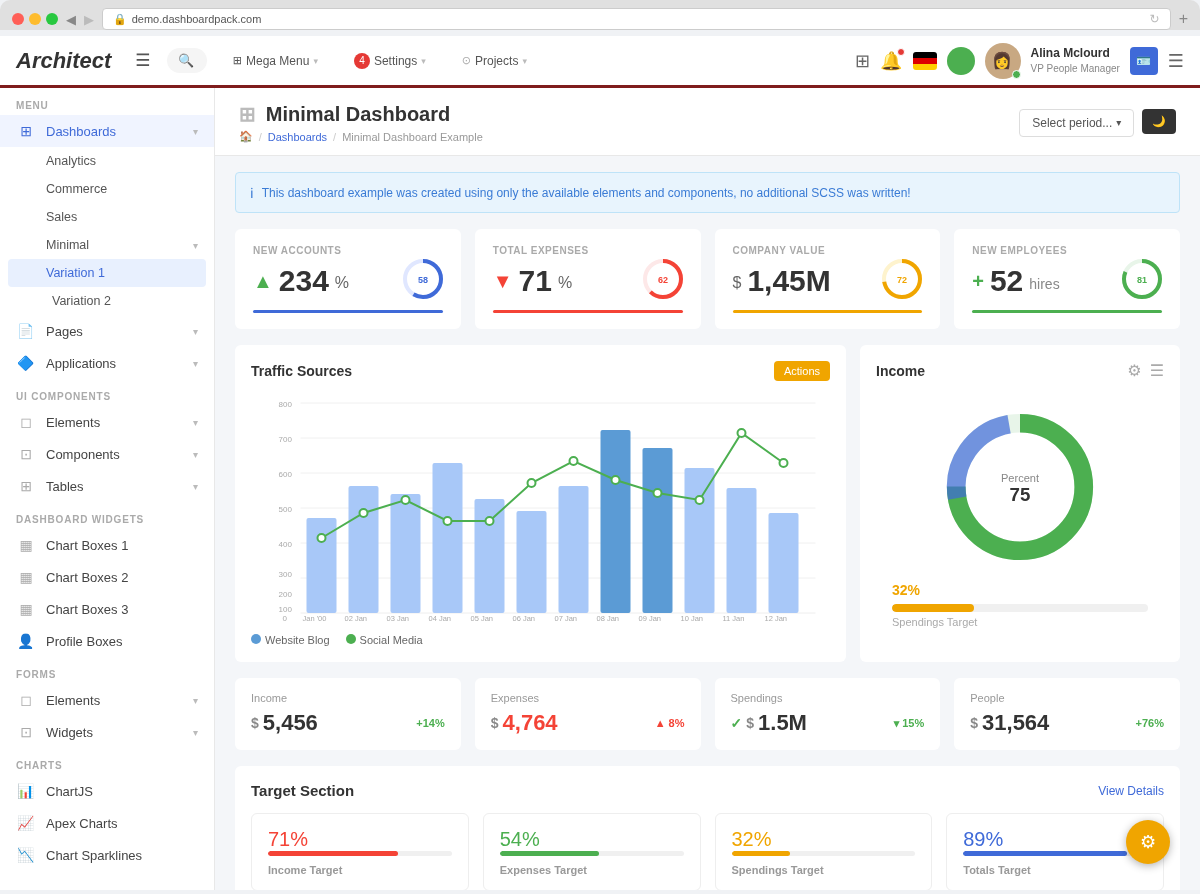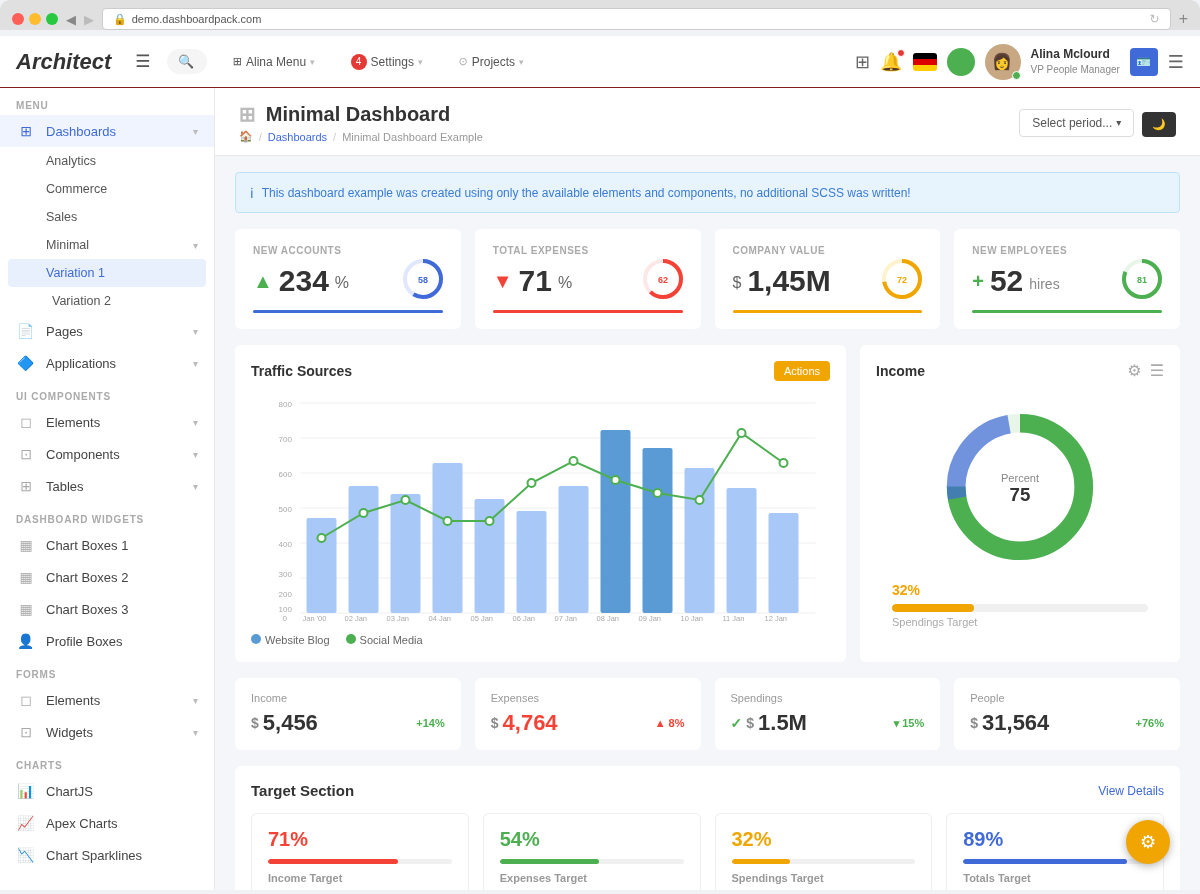--- a/index.html
+++ b/index.html
@@ -14,21 +14,21 @@
       display: flex;
       flex-direction: column;
       height: 854px;
       background: white;
       overflow: hidden;
     }
 
     
     .top-nav {
       background: white;
-      border-bottom: 1px solid #7f1d1d;
+      border-bottom: 3px solid #7f1d1d;
       padding: 0 16px;
       height: 52px;
       display: flex;
       align-items: center;
       gap: 16px;
       flex-shrink: 0;
     }
     .logo {
       font-size: 22px;
       font-weight: 700;
@@ -304,21 +304,21 @@
       display: grid;
       grid-template-columns: repeat(4, 1fr);
       gap: 14px;
     }
     .target-card {
       background: white;
       border: 1px solid #eee;
       border-radius: 6px;
       padding: 14px 16px;
     }
-    .target-percent { font-size: 20px; font-weight: 700; margin-bottom: 8px; }
+    .target-percent { font-size: 20px; font-weight: 400; }
     .target-progress-wrap { background: #f0f0f0; border-radius: 4px; height: 5px; margin-bottom: 8px; overflow: hidden; }
     .target-progress-fill { height: 100%; border-radius: 4px; }
     .target-card-label { font-size: 11px; color: #999; font-weight: bold; }
 
     
     .fab {
       position: fixed;
       bottom: 30px;
       right: 30px;
       width: 44px;
@@ -384,21 +384,21 @@
 <div class="app-container">
 
   <div class="top-nav">
     <div class="logo">Architect</div>
     <div style="font-size:17px;color:#555;cursor:pointer;">☰</div>
     <div class="search-icon-wrap">
       <span style="font-size:13px;">🔍</span>
     </div>
     <div class="nav-item">
       <span style="font-size:11px;">⊞</span>
-      <span>Alina Menu</span>
+      <span>Mega Menu</span>
       <span style="font-size:9px;color:#bbb;">▾</span>
     </div>
     <div class="nav-item" style="position:relative;">
       <span style="background:#e53935;color:white;border-radius:50%;width:16px;height:16px;font-size:10px;display:flex;align-items:center;justify-content:center;">4</span>
       <span>Settings</span>
       <span style="font-size:9px;color:#bbb;">▾</span>
     </div>
     <div class="nav-item">
       <span style="font-size:11px;color:#aaa;">⊙</span>
       <span>Projects</span>
@@ -535,21 +535,21 @@
             <span>Minimal Dashboard</span>
           </div>
           <div class="breadcrumb">
             <span style="color:#3f6ad8;cursor:pointer;">🏠</span>
             <span class="breadcrumb-sep">/</span>
             <span class="breadcrumb-link">Dashboards</span>
             <span class="breadcrumb-sep">/</span>
             <span style="color:#999;">Minimal Dashboard Example</span>
           </div>
         </div>
-        <div style="display:flex;gap:8px;align-items:flex-end;">
+        <div style="display:flex;gap:8px;align-items:flex-start;">
           <button class="select-period-btn">
             <span>Select period...</span>
             <span style="font-size:10px;">▾</span>
           </button>
           <div class="dark-btn">
             <span style="font-size:11px;">🌙</span>
           </div>
         </div>
       </div>
 

